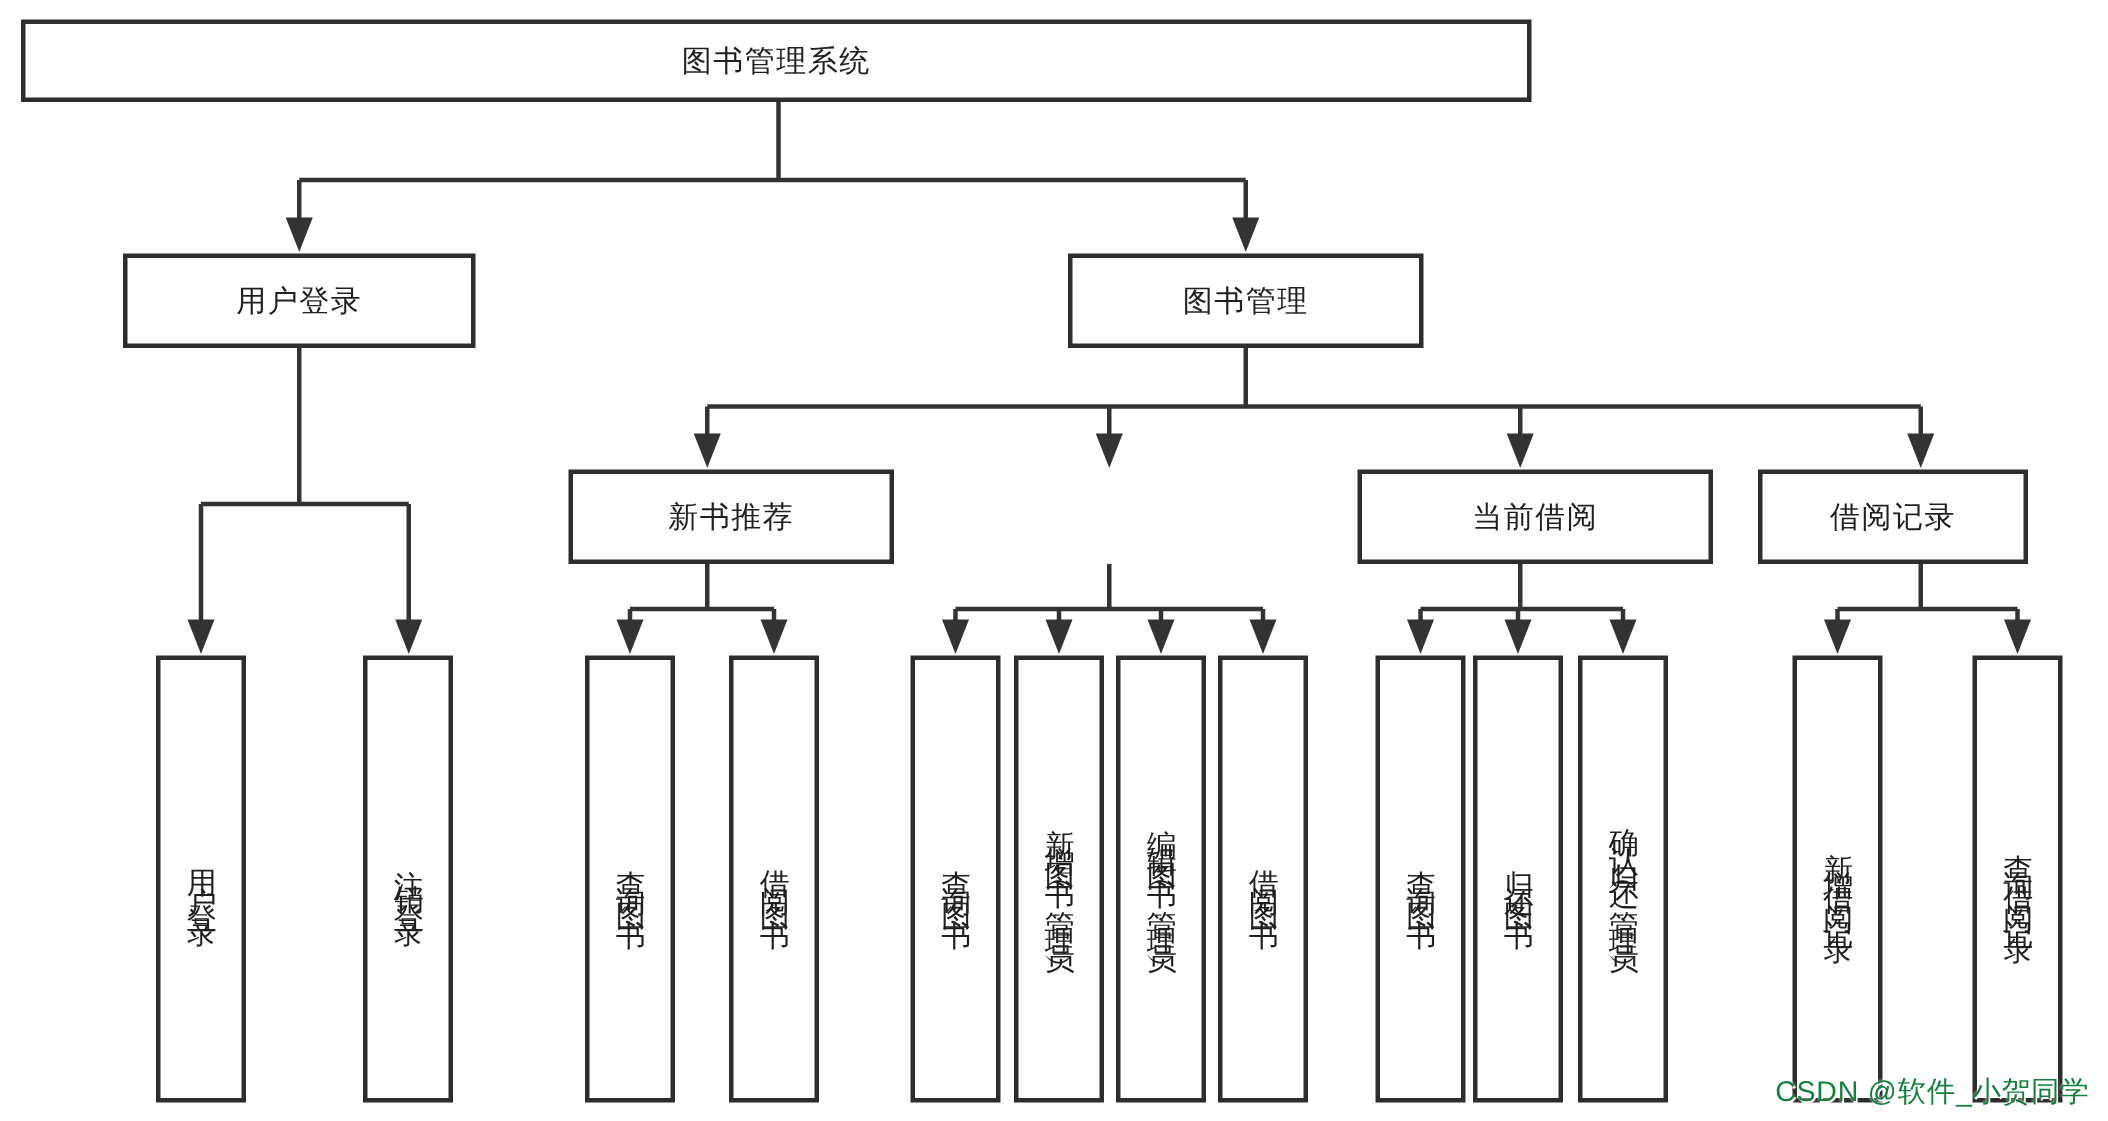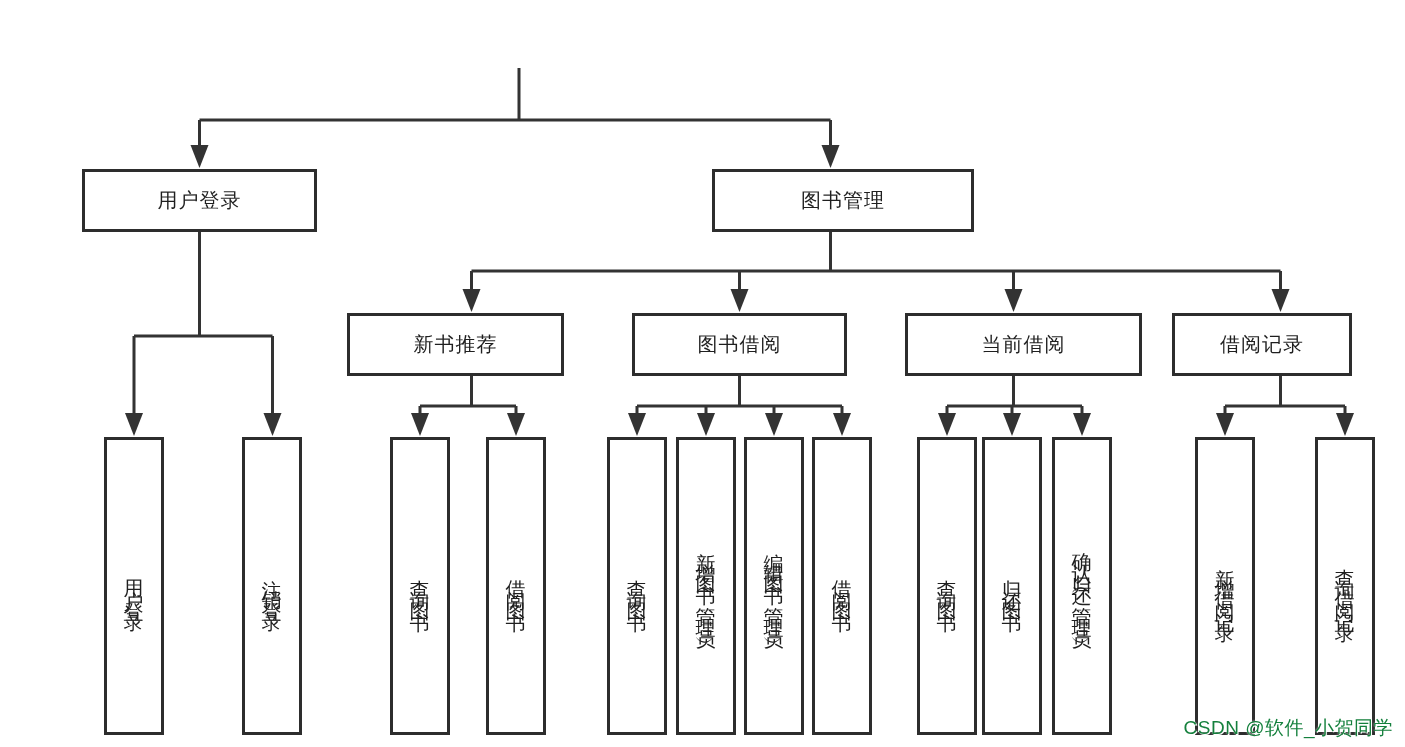--- a/index.html
+++ b/index.html
@@ -93,33 +93,33 @@
       <polygon points="765,413 783,413 774,436"></polygon>
       <polygon points="833,413 851,413 842,436"></polygon>
       <polygon points="938,413 956,413 947,436"></polygon>
       <polygon points="1003,413 1021,413 1012,436"></polygon>
       <polygon points="1073,413 1091,413 1082,436"></polygon>
       <polygon points="1216,413 1234,413 1225,436"></polygon>
       <polygon points="1336,413 1354,413 1345,436"></polygon>
     </g>
   </svg>
 
+  <div class="box root">
+    <span class="lbl">图书管理系统</span>
+  </div>
 
   <div class="box l1" style="left:82px;width:235px">
     <span class="lbl">用户登录</span>
   </div>
-  <div class="box l1" style="left:712px;width:262px">
+  <div class="box l1" style="left:712px;width:237px">
     <span class="lbl">图书管理</span>
   </div>
 
-  <div class="box l2" style="left:347px;width:217px">
+  <div class="box l2" style="left:379px;width:217px">
     <span class="lbl">新书推荐</span>
-  </div>
-  <div class="box l2" style="left:632px;width:215px">
-    <span class="lbl">图书借阅</span>
   </div>
   <div class="box l2" style="left:905px;width:237px">
     <span class="lbl">当前借阅</span>
   </div>
   <div class="box l2" style="left:1172px;width:180px">
     <span class="lbl">借阅记录</span>
   </div>
 
   <div class="box leaf" style="left:104px">
     <span class="vtext">用户登录</span>

